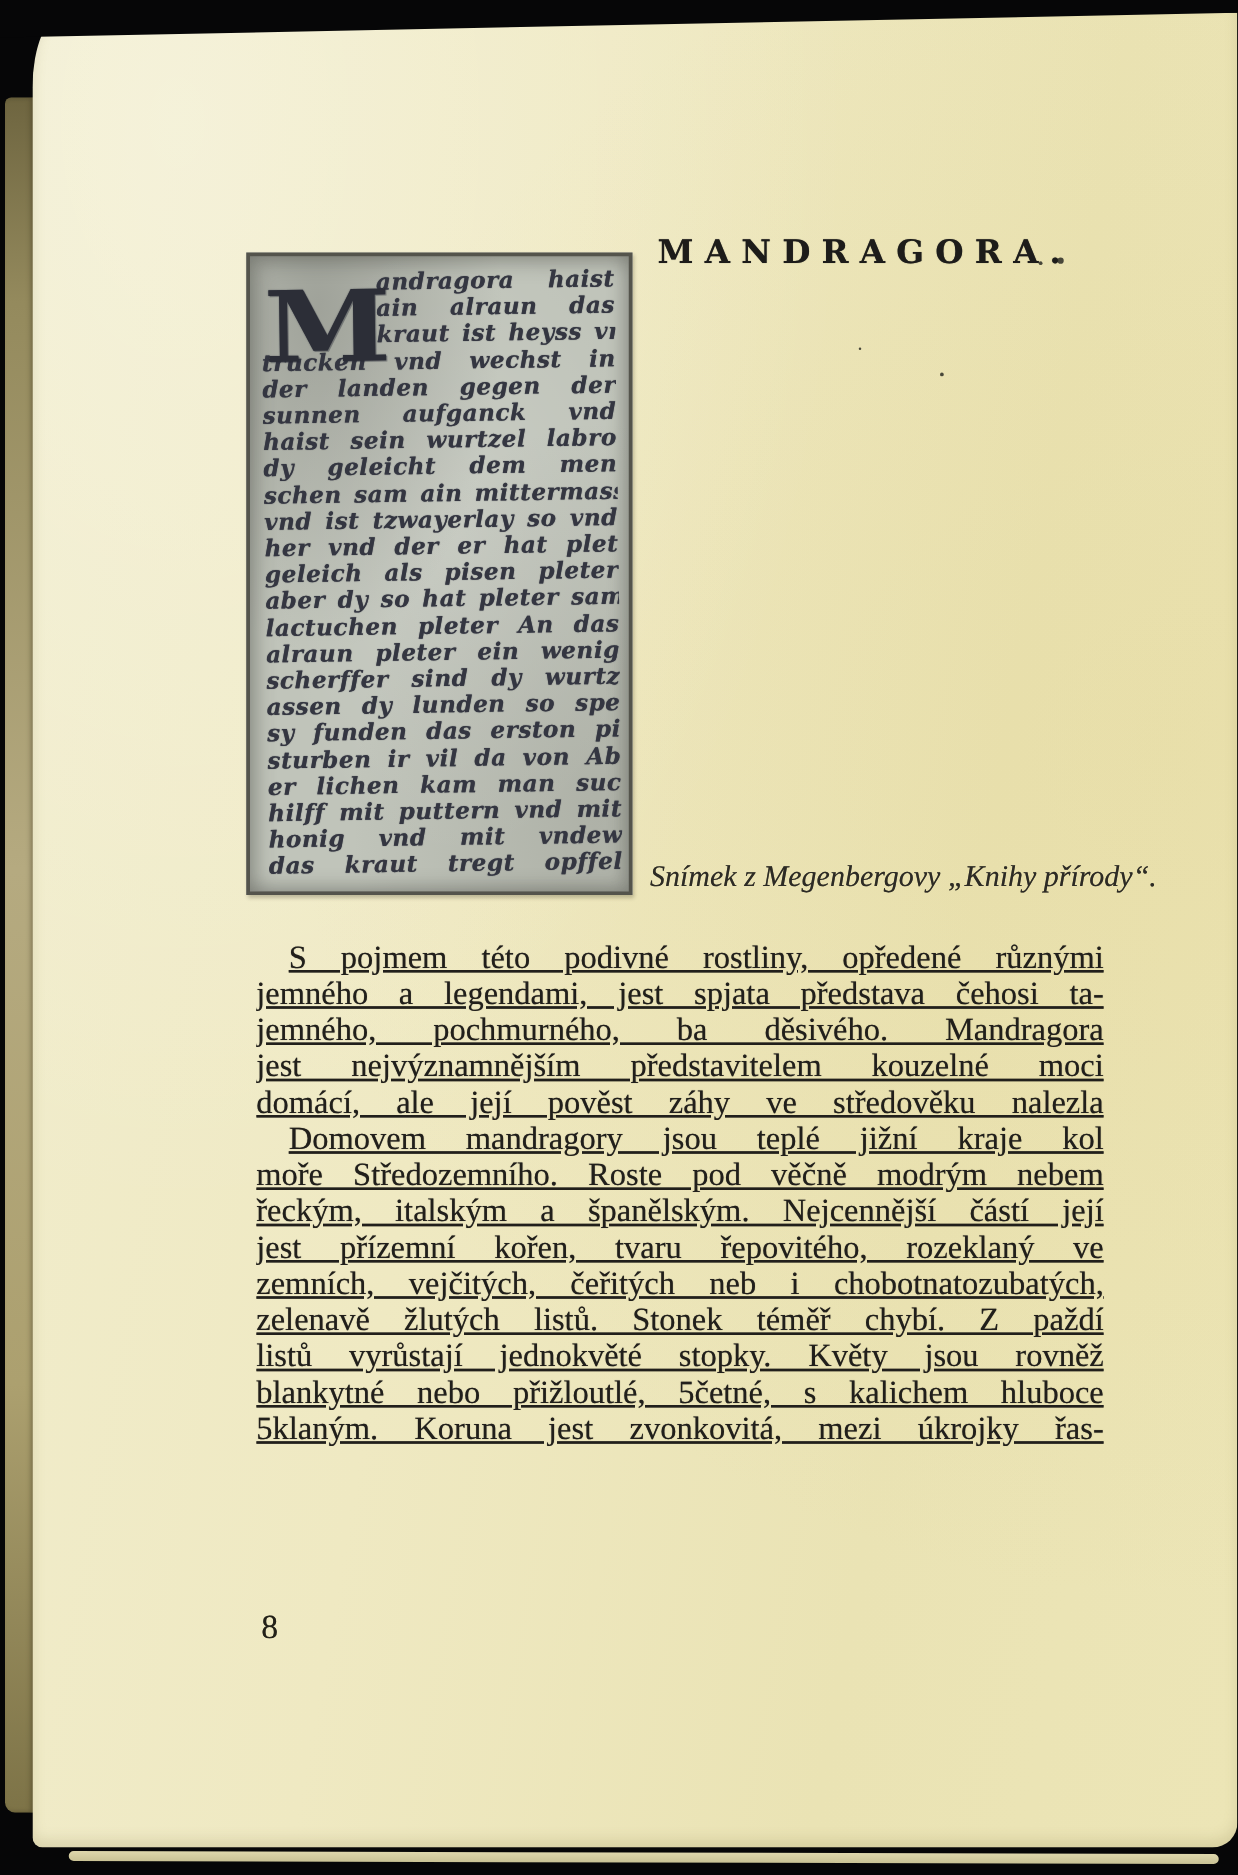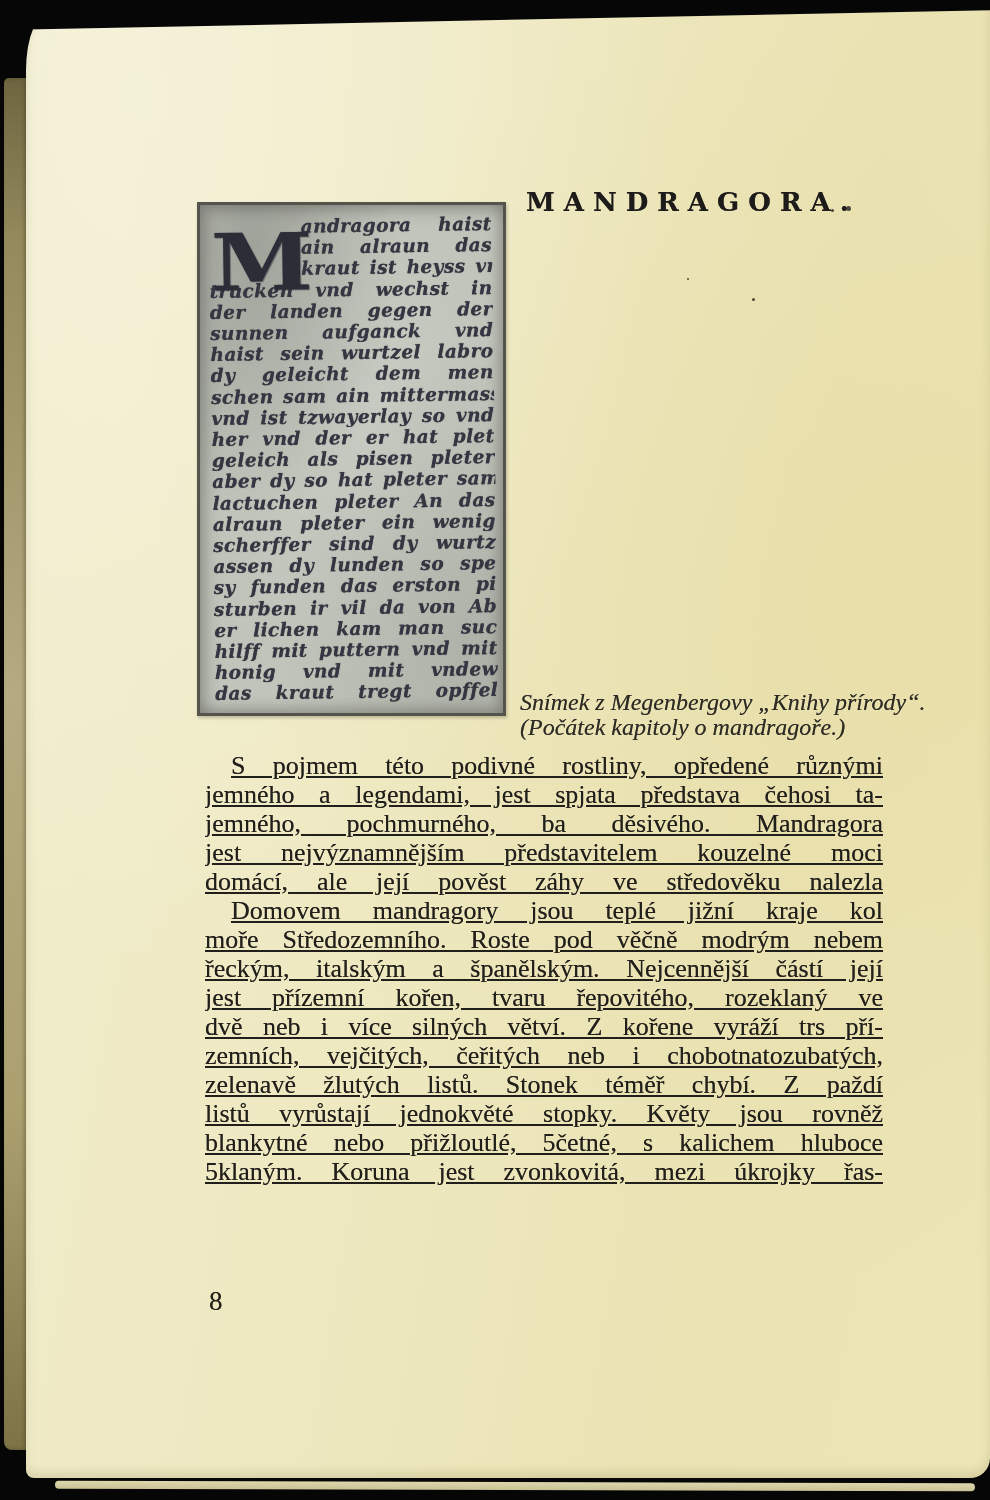--- a/index.html
+++ b/index.html
@@ -163,37 +163,35 @@
         <div class="ms-line">sturben ir vil da von Ab</div>
         <div class="ms-line">er lichen kam man suc</div>
         <div class="ms-line">hilff mit puttern vnd mit</div>
         <div class="ms-line">honig vnd mit vndew</div>
         <div class="ms-line">das kraut tregt opffel</div>
       </div>
     </figure>
 
     <div class="caption">
       <div>Snímek z Megenbergovy „Knihy přírody“.</div>
-      <div>(Počátek kapitoly o mandragoře.)</div>
     </div>
 
     <div class="bodytext">
       <div>
         <span class="line first">S pojmem této podivné rostliny, opředené různými</span>
         <span class="line">jemného a legendami, jest spjata představa čehosi ta-</span>
         <span class="line">jemného, pochmurného, ba děsivého. Mandragora</span>
         <span class="line">jest nejvýznamnějším představitelem kouzelné moci</span>
         <span class="line">domácí, ale její pověst záhy ve středověku nalezla</span>
       </div>
       <div>
         <span class="line first">Domovem mandragory jsou teplé jižní kraje kol</span>
         <span class="line">moře Středozemního. Roste pod věčně modrým nebem</span>
         <span class="line">řeckým, italským a španělským. Nejcennější částí její</span>
         <span class="line">jest přízemní kořen, tvaru řepovitého, rozeklaný ve</span>
-        <span class="line">dvě neb i více silných větví. Z kořene vyráží trs pří-</span>
         <span class="line">zemních, vejčitých, čeřitých neb i chobotnatozubatých,</span>
         <span class="line">zelenavě žlutých listů. Stonek téměř chybí. Z paždí</span>
         <span class="line">listů vyrůstají jednokvěté stopky. Květy jsou rovněž</span>
         <span class="line">blankytné nebo přižloutlé, 5četné, s kalichem hluboce</span>
         <span class="line">5klaným. Koruna jest zvonkovitá, mezi úkrojky řas-</span>
       </div>
     </div>
 
     <div class="pagenum">8</div>
 

